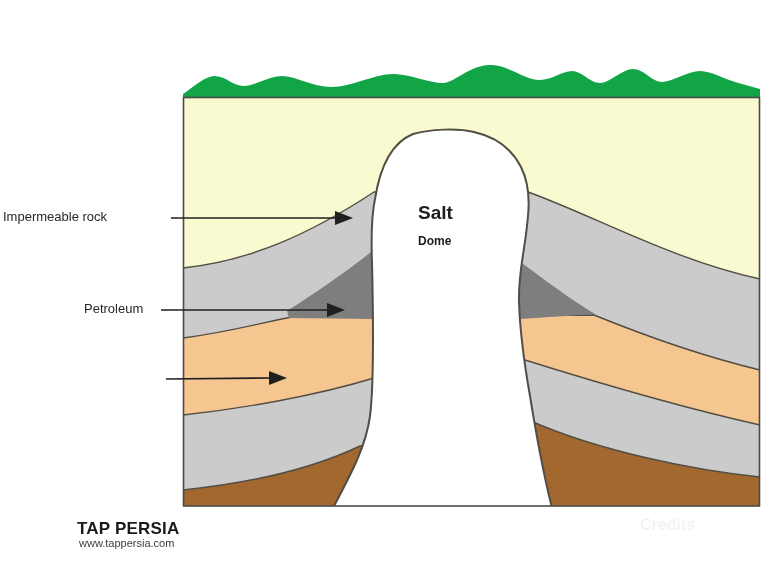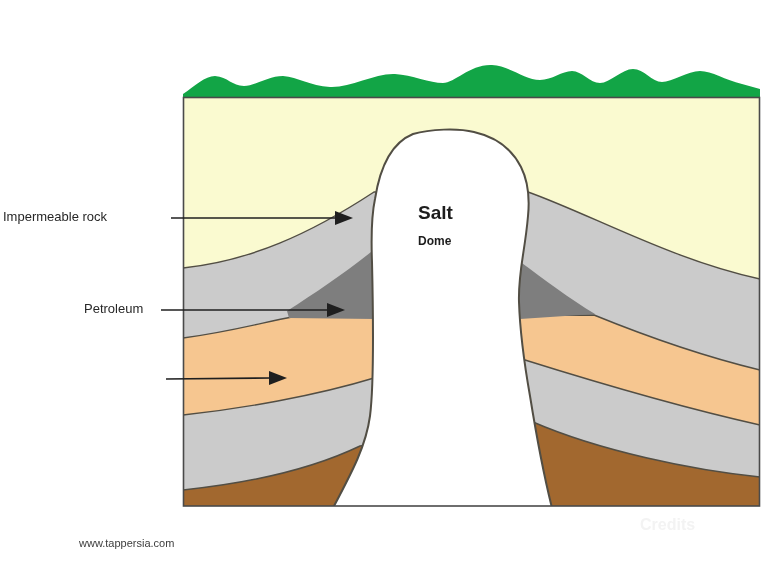--- a/index.html
+++ b/index.html
@@ -112,15 +112,16 @@
       <polygon points="287,378 269,371 269,385"></polygon>
     </g>
   </svg>
 
   <div class="lbl" style="left:3px;top:206px;">Impermeable rock</div>
   <div class="lbl" style="left:68px;top:298px;margin-left:16px;">Petroleum</div>
 
   <div class="dome-txt salt">Salt</div>
   <div class="dome-txt dome">Dome</div>
 
+  <div class="brand">TAP PERSIA</div>
   <div class="site">www.tappersia.com</div>
   <div class="watermark">Credits</div>
 </div>
 
 </body></html>

